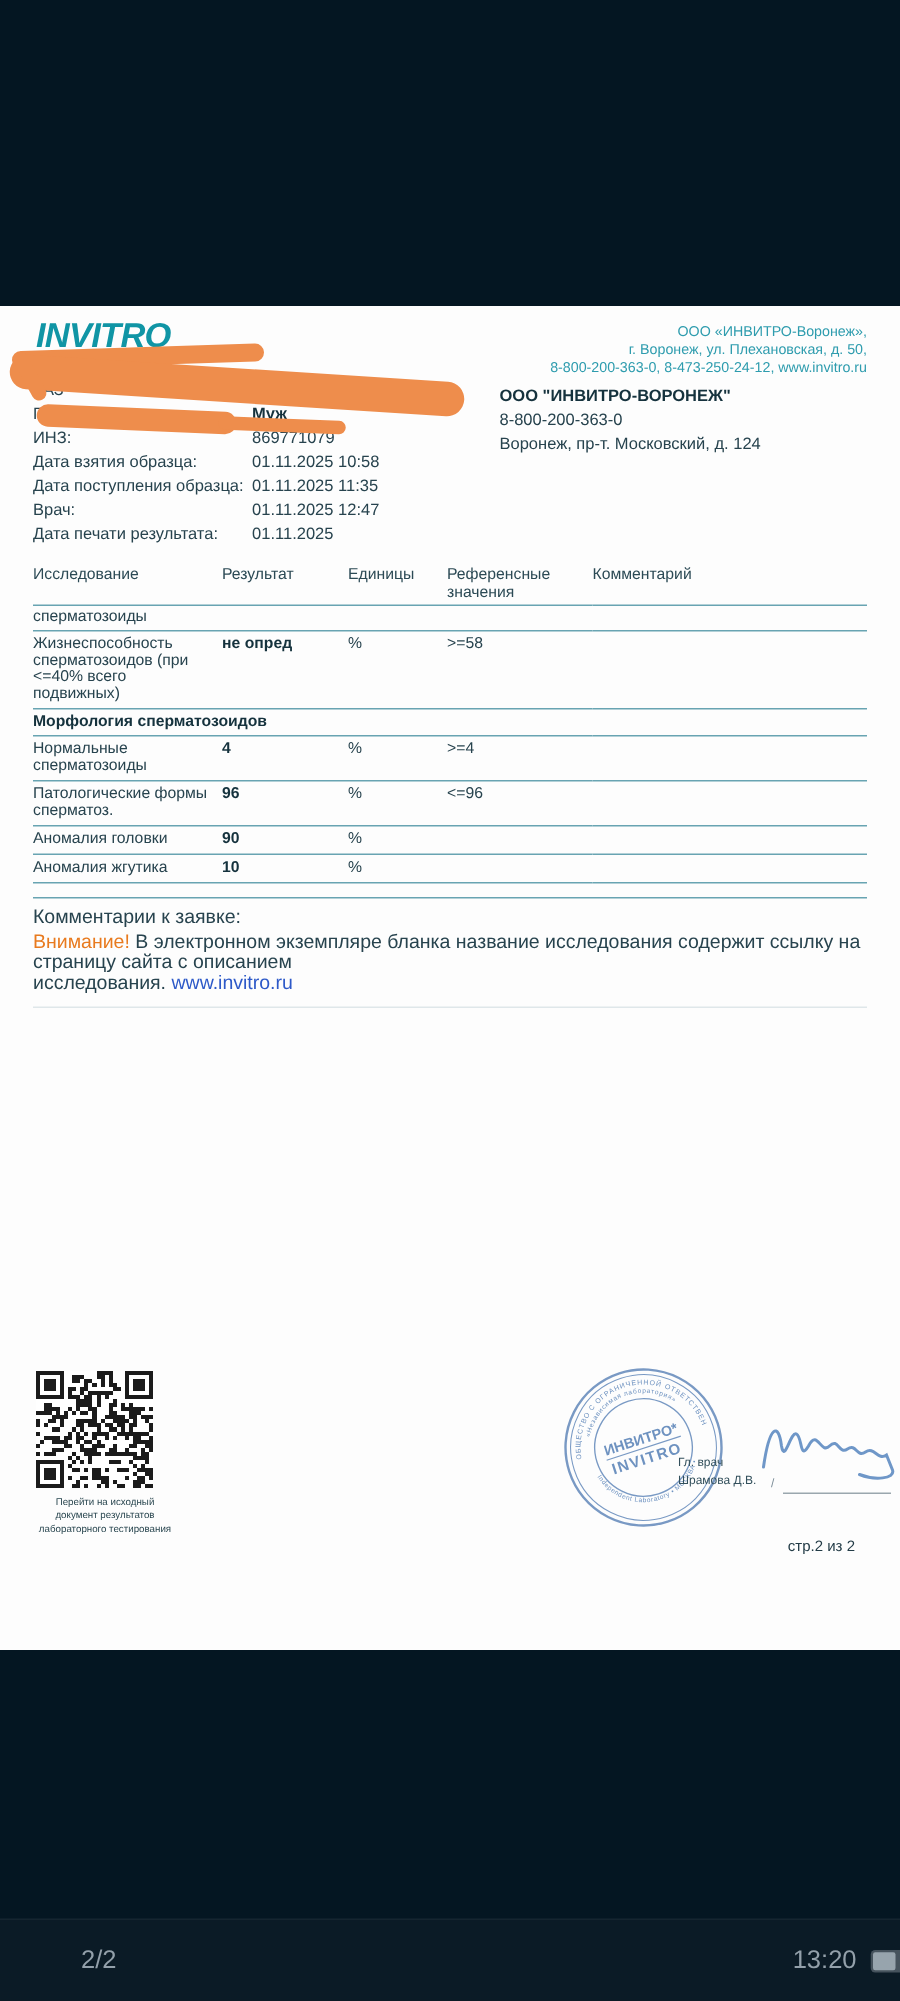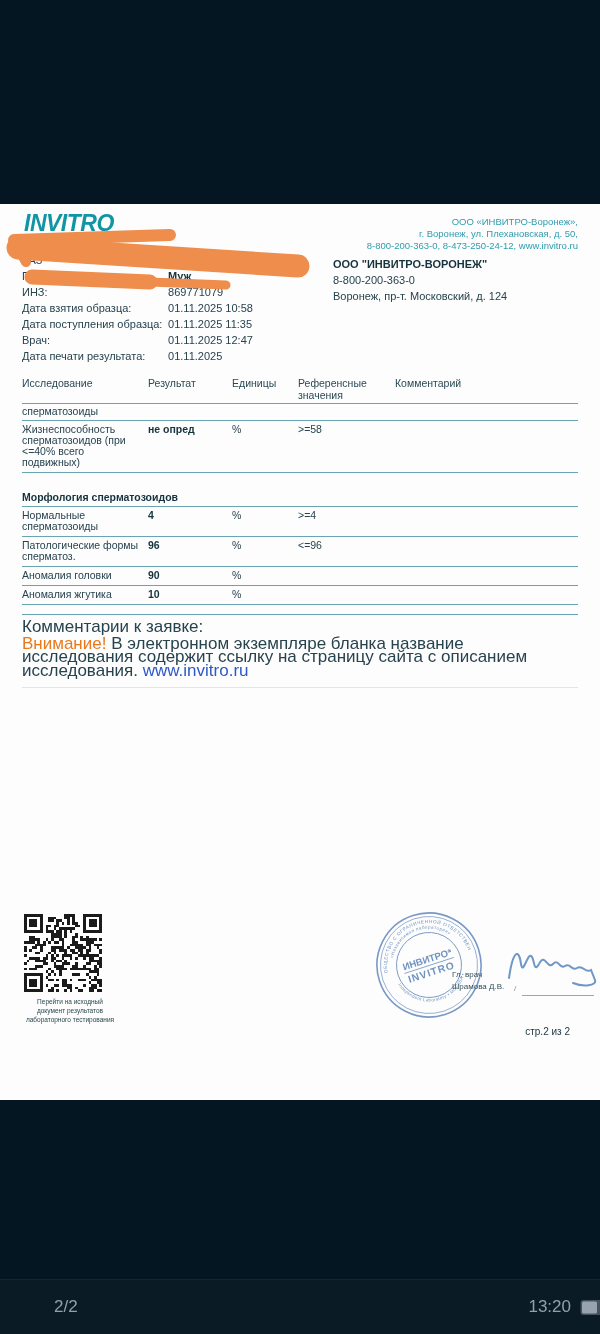--- a/index.html
+++ b/index.html
@@ -48,26 +48,26 @@
     border-bottom:1px solid #68a4b2;
   }
   table.results td{
     vertical-align:top;padding:3px 4px 4px 0;line-height:11px;
     border-bottom:1px solid #68a4b2;
   }
   td.name{white-space:pre-line;}
   td.res{font-weight:bold;color:#15323d;}
   td.comm{white-space:pre-line;line-height:12px;}
   tr.cont td{padding:2px 0 3px 0;}
-  tr.section td{font-weight:bold;color:#15323d;padding:19px 0 3px 0;}
+  tr.section td{font-weight:bold;color:#15323d;padding:3px 0 3px 0;}
   tr.itz td.name{white-space:nowrap;overflow:visible;}
 
   .executor{margin-top:5px;font-size:11px;}
   .divider{border-top:1px solid #68a4b2;margin-top:9px;}
-  .comments{margin-top:5px;font-size:17px;line-height:13.5px;}
+  .comments{margin-top:5px;font-size:13px;line-height:13.5px;}
   .comments .c-label{margin-bottom:1px;}
   .methodology{white-space:pre-line;}
   .attention{white-space:pre-line;margin-top:3px;}
   .orange{color:#e87a1e;}
   .link{color:#2d59c8;}
   .faint-divider{border-top:1px solid #dfe7ea;margin-top:10px;}
 
   
   .qr{position:absolute;left:24px;top:710px;width:78px;height:78px;}
   .qr-caption{

